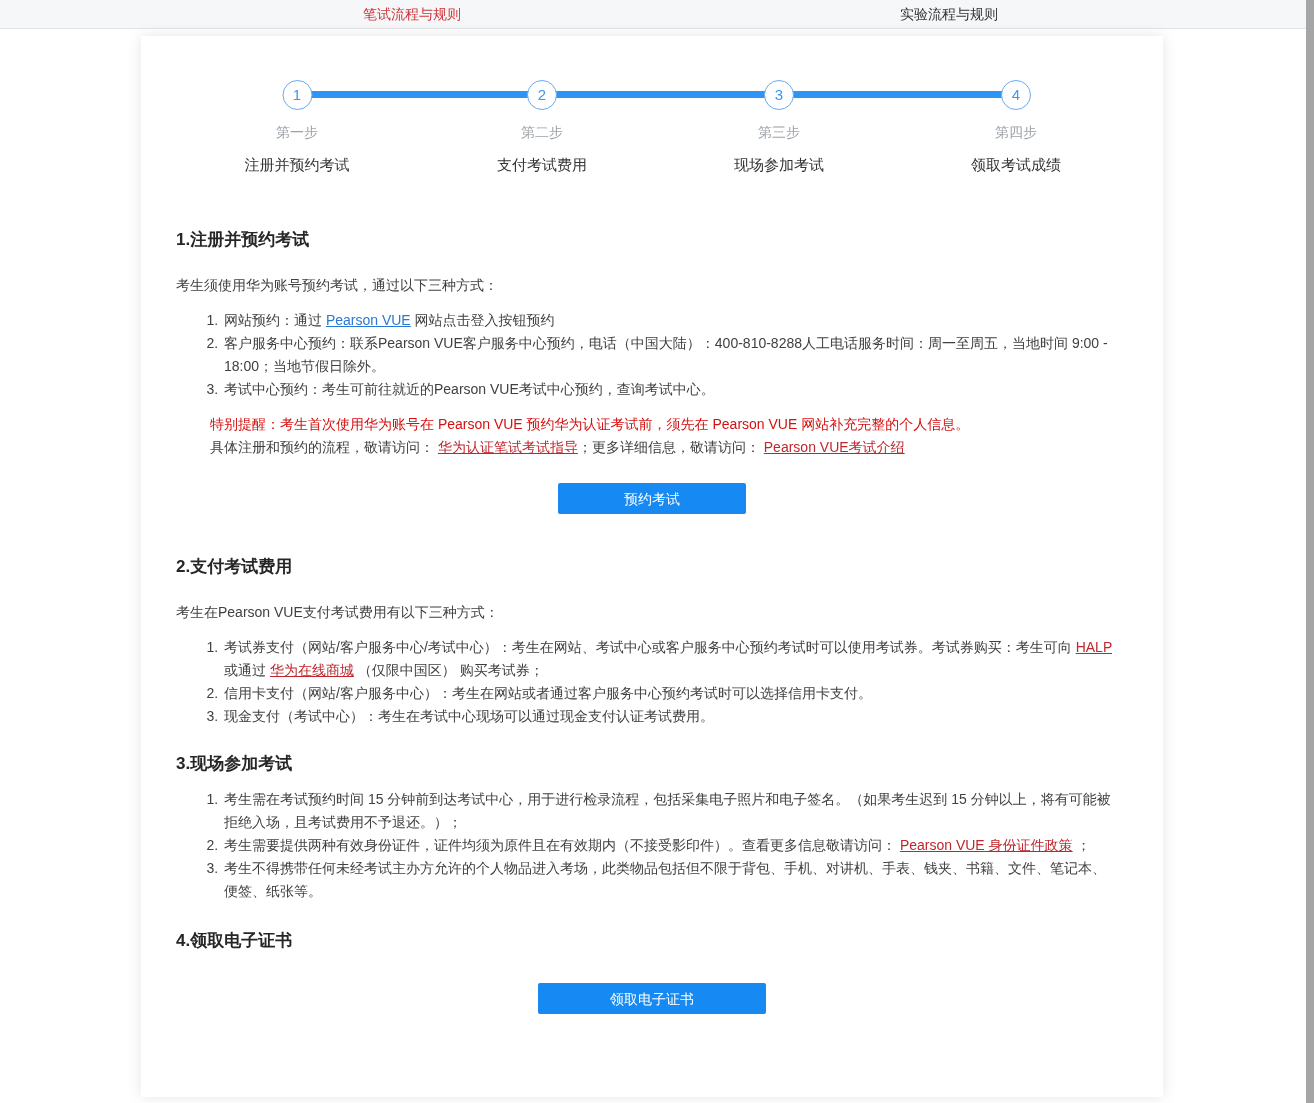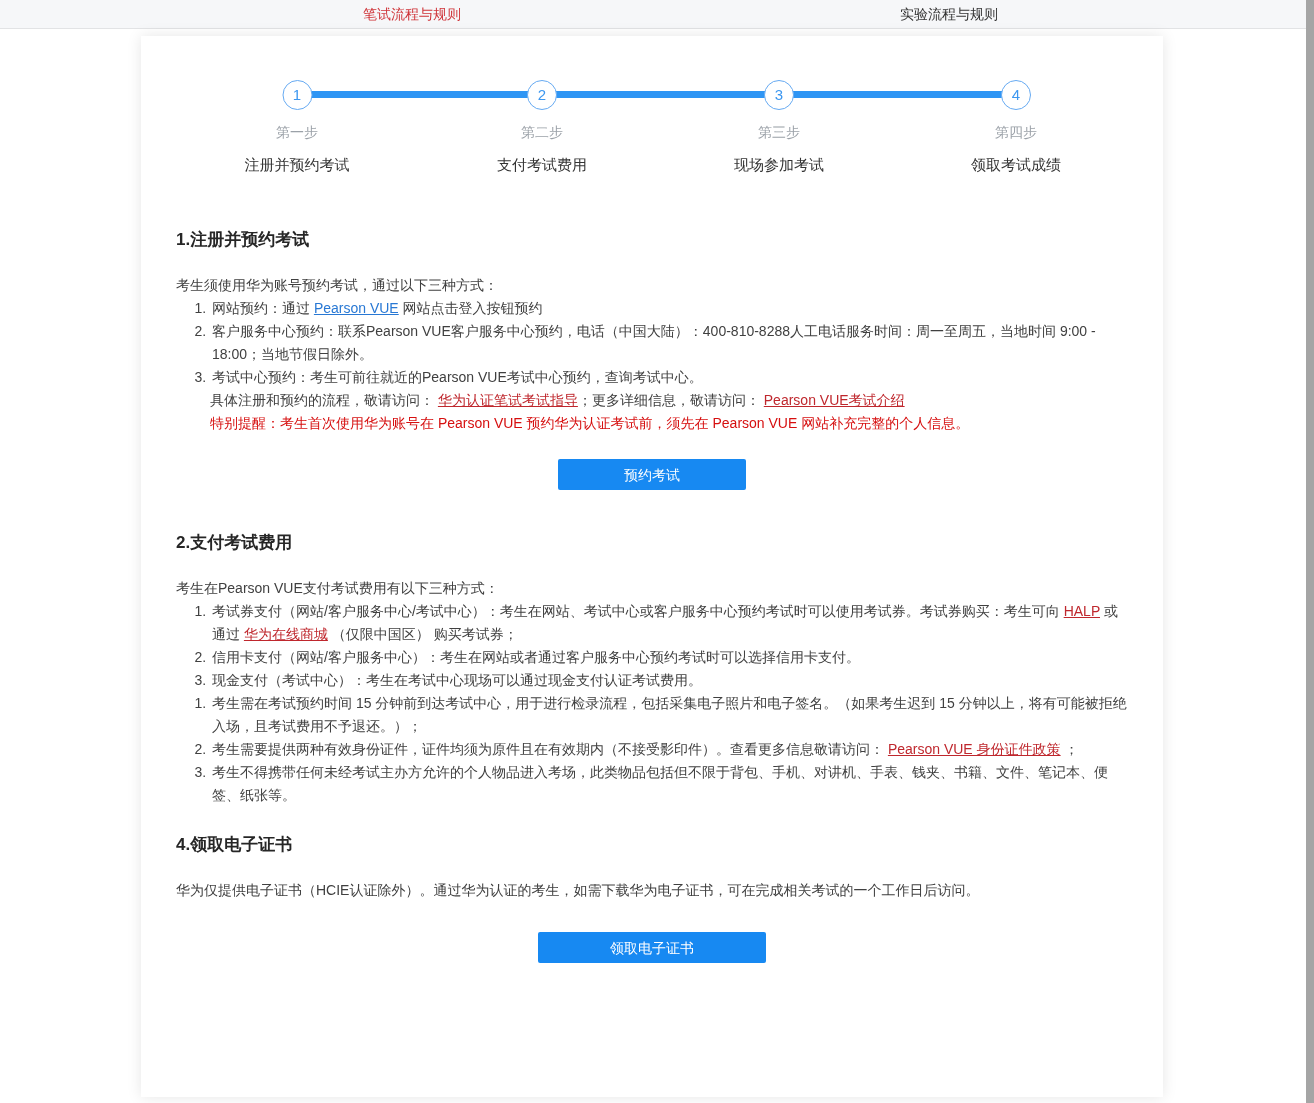--- a/index.html
+++ b/index.html
@@ -72,21 +72,21 @@
   
   .section-heading {
     font-size: 17px; line-height: 24px;
     font-weight: bold; color: #262626;
   }
   .mt-s2 { margin-top: 41px; }
   .mt-s3 { margin-top: 24px; }
   .mt-s4 { margin-top: 26px; }
   .section-intro { margin-top: 22px; font-size: 14px; line-height: 23px; color: #404040; }
   ol.items {
-    margin: 0; padding-left: 34px;
+    margin: 12px; padding-left: 34px;
     font-size: 14px; line-height: 23px; color: #404040;
   }
   ol.items li { padding-left: 2px; }
   .note { padding-left: 34px; font-size: 14px; line-height: 23px; }
 
   
   .seg-red_text { color: #d60f0f; }
   a.seg-link_blue { color: #2878d4; text-decoration: underline; cursor: pointer; }
   a.seg-link_red  { color: #bf272d; text-decoration: underline; cursor: pointer; }
 
@@ -149,50 +149,50 @@
 
   <div class="section">
     <div class="section-heading">1.注册并预约考试</div>
     <div class="section-intro">考生须使用华为账号预约考试，通过以下三种方式：</div>
     <ol class="items">
 
     <li><span class="seg-text">网站预约：通过 </span><a class="seg-link_blue" href="#">Pearson VUE</a><span class="seg-text"> 网站点击登入按钮预约</span></li>
         <li><span class="seg-text">客户服务中心预约：联系Pearson VUE客户服务中心预约，电话（中国大陆）：400-810-8288人工电话服务时间：周一至周五，当地时间 9:00 - 18:00；当地节假日除外。</span></li>
         <li><span class="seg-text">考试中心预约：考生可前往就近的Pearson VUE考试中心预约，查询考试中心。</span></li>
       </ol>
+    <div class="note"><span class="seg-red_text">特别提醒：考生首次使用华为账号在 Pearson VUE 预约华为认证考试前，须先在 Pearson VUE 网站补充完整的个人信息。</span></div>
     <div class="note"><span class="seg-text">具体注册和预约的流程，敬请访问： </span><a class="seg-link_red" href="#">华为认证笔试考试指导</a><span class="seg-text">；更多详细信息，敬请访问： </span><a class="seg-link_red" href="#">Pearson VUE考试介绍</a></div>
-    <div class="note"><span class="seg-red_text">特别提醒：考生首次使用华为账号在 Pearson VUE 预约华为认证考试前，须先在 Pearson VUE 网站补充完整的个人信息。</span></div>
     <div class="btn-row btn-row-book">
       <button class="btn btn-book">预约考试</button>
     </div>
   </div>
 
   <div class="section">
     <div class="section-heading mt-s2">2.支付考试费用</div>
     <div class="section-intro">考生在Pearson VUE支付考试费用有以下三种方式：</div>
     <ol class="items">
 
     <li><span class="seg-text">考试券支付（网站/客户服务中心/考试中心）：考生在网站、考试中心或客户服务中心预约考试时可以使用考试券。考试券购买：考生可向 </span><a class="seg-link_red" href="#">HALP</a><span class="seg-text"> 或通过 </span><a class="seg-link_red" href="#">华为在线商城</a><span class="seg-text"> （仅限中国区） 购买考试券；</span></li>
         <li><span class="seg-text">信用卡支付（网站/客户服务中心）：考生在网站或者通过客户服务中心预约考试时可以选择信用卡支付。</span></li>
         <li><span class="seg-text">现金支付（考试中心）：考生在考试中心现场可以通过现金支付认证考试费用。</span></li>
       </ol>
   </div>
 
   <div class="section">
+    <div class="section-heading mt-s3">3.现场参加考试</div>
     <ol class="items">
 
     <li><span class="seg-text">考生需在考试预约时间 15 分钟前到达考试中心，用于进行检录流程，包括采集电子照片和电子签名。（如果考生迟到 15 分钟以上，将有可能被拒绝入场，且考试费用不予退还。）；</span></li>
         <li><span class="seg-text">考生需要提供两种有效身份证件，证件均须为原件且在有效期内（不接受影印件）。查看更多信息敬请访问： </span><a class="seg-link_red" href="#">Pearson VUE 身份证件政策</a><span class="seg-text"> ；</span></li>
         <li><span class="seg-text">考生不得携带任何未经考试主办方允许的个人物品进入考场，此类物品包括但不限于背包、手机、对讲机、手表、钱夹、书籍、文件、笔记本、便签、纸张等。</span></li>
       </ol>
   </div>
 
   <div class="section">
     <div class="section-heading mt-s4">4.领取电子证书</div>
-    <div class="section-intro">华为仅提供电子证书（HCIE认证除外）。通过华为认证的考生，如需下载华为电子证书，可在完成相关考试的一个工作日后访问。</div>
     <div class="btn-row btn-row-cert">
       <button class="btn btn-cert">领取电子证书</button>
     </div>
   </div>
 
 </div>
 
 <div class="scrollbar"></div>
 
 </body></html>

